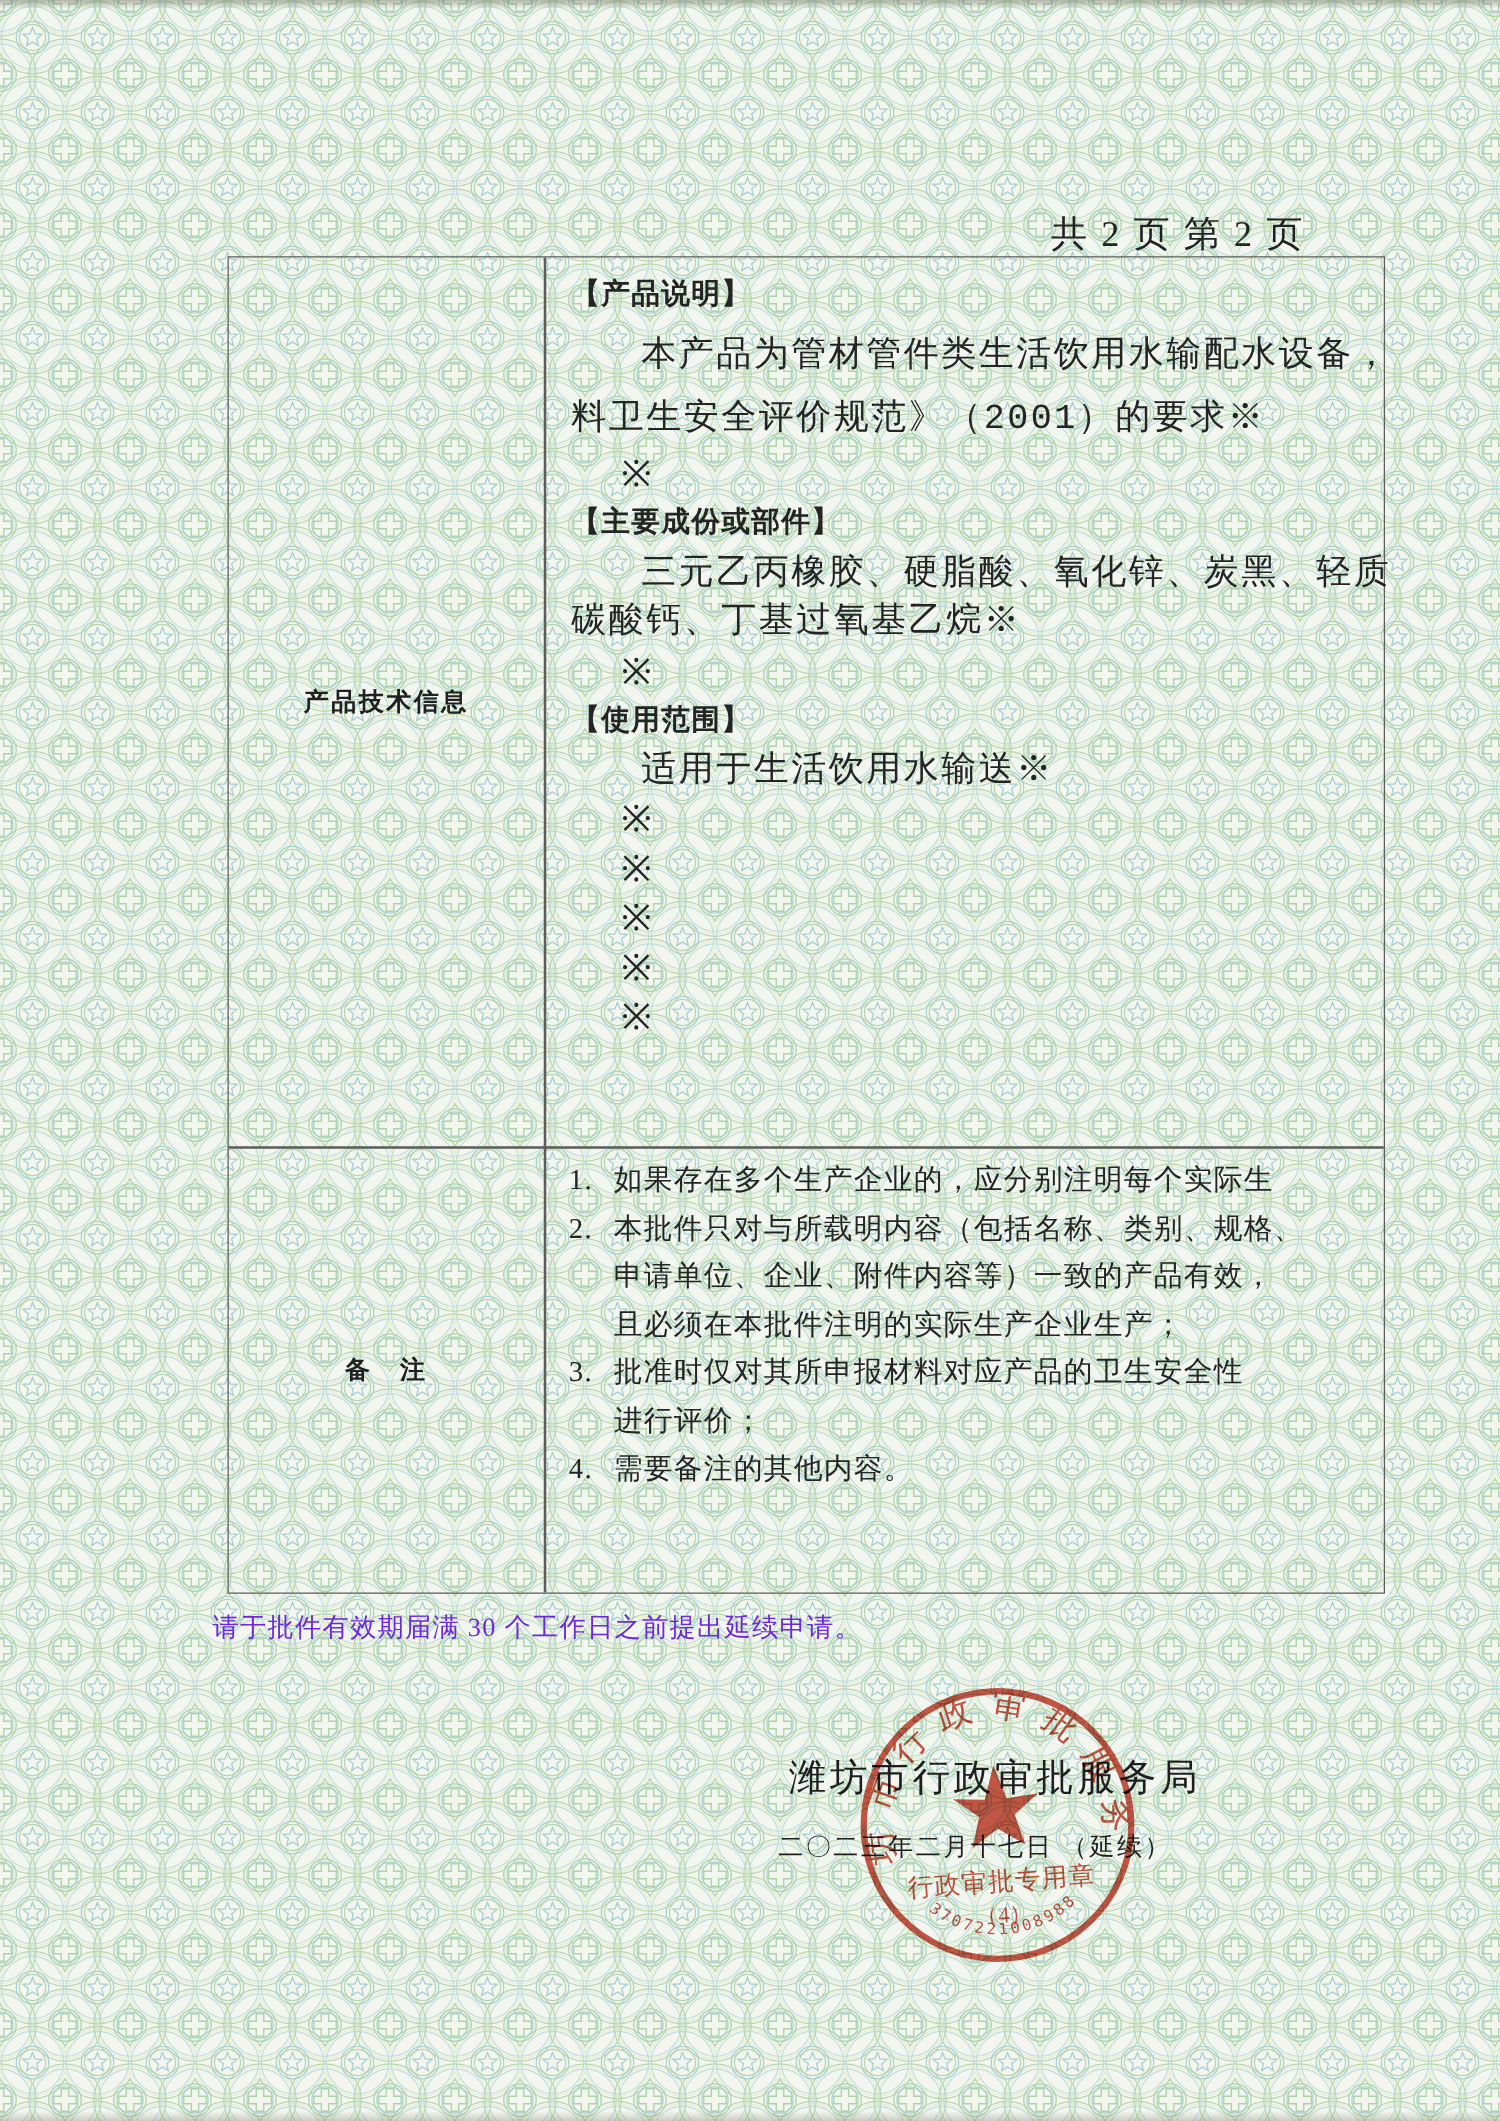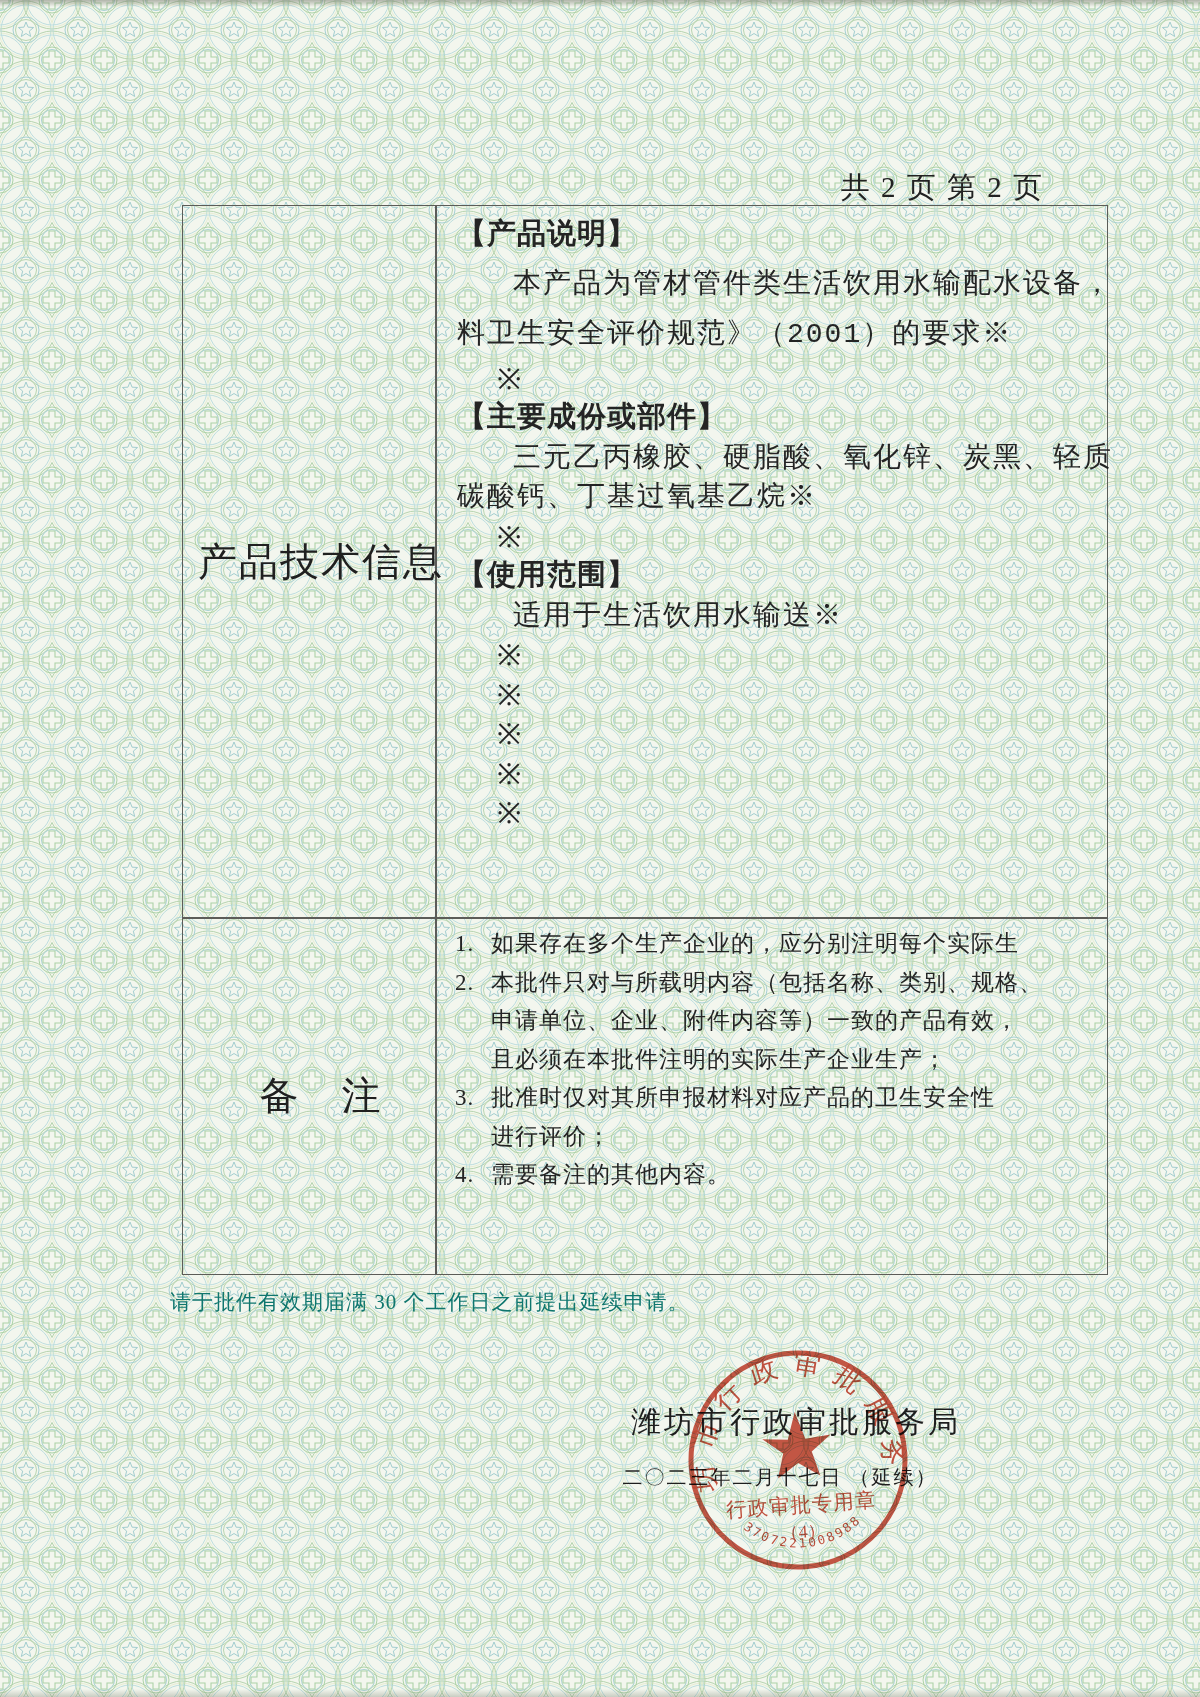--- a/index.html
+++ b/index.html
@@ -22,43 +22,43 @@
   }
 
   
   .doc-table{
     position:absolute;left:182px;top:205px;width:926px;height:1070px;z-index:2;
     border:1.5px solid #5c5c58;box-sizing:border-box;
   }
   .col-divider{position:absolute;left:252px;top:0;bottom:0;width:1.5px;background:#5c5c58;}
   .row-divider{position:absolute;left:0;top:711px;width:100%;height:1.5px;background:#5c5c58;}
   .cell-label{
-    position:absolute;left:12px;width:252px;display:flex;align-items:center;justify-content:center;
+    position:absolute;left:0;width:252px;display:flex;align-items:center;justify-content:center;
     font-family:"Liberation Sans","DejaVu Sans",sans-serif;
-    font-weight:400;font-size:39px;letter-spacing:2px;color:#202020;
+    font-weight:700;font-size:20px;letter-spacing:2px;color:#202020;
   }
   .label-tech{top:0;height:711px;}
   .label-remarks{top:711px;height:357px;}
   .cell-content{position:absolute;left:264px;right:0;box-sizing:border-box;}
   .content-tech{top:0;height:711px;padding:4px 8px 0 10px;}
   .content-remarks{top:711px;height:357px;padding:8px 8px 0 8px;}
 
   .t1-line{height:39.5px;display:flex;align-items:center;font-size:28px;letter-spacing:2px;color:#242424;white-space:nowrap;font-family:Liberation Mono, monospace;}
   .t1-line.lg0{height:48px;}
   .t1-line.p50{height:50px;}
-  .t1-line.h{font-family:"Liberation Sans","DejaVu Sans",sans-serif;font-weight:700;font-size:29px;letter-spacing:1px;}
+  .t1-line.h{font-family:"Liberation Sans","DejaVu Sans",sans-serif;font-weight:700;font-size:23px;letter-spacing:1px;}
   .t1-line.first{padding-left:56px;}
   .t1-line.sym{padding-left:40px;font-size:29px;}
 
   .t2-line{height:38.5px;display:flex;align-items:flex-start;font-size:23px;letter-spacing:1px;color:#242424;white-space:nowrap;line-height:38.5px;}
   .bz-num{flex:none;width:36px;font-size:23px;}
 
   .renewal-note{
     position:absolute;left:170px;top:1288px;z-index:2;
-    font-size:21px;letter-spacing:1px;color:#0f766e;
+    font-size:21px;letter-spacing:1px;color:#6d28d9;
   }
   .authority-line{
     position:absolute;left:496px;top:1402px;width:600px;text-align:center;z-index:2;
     font-size:30px;letter-spacing:3px;color:#1e1e1e;
   }
   .date-line{
     position:absolute;left:480px;top:1464px;width:600px;text-align:center;z-index:2;
     font-size:20px;letter-spacing:2px;color:#1e1e1e;
   }
   .seal{

